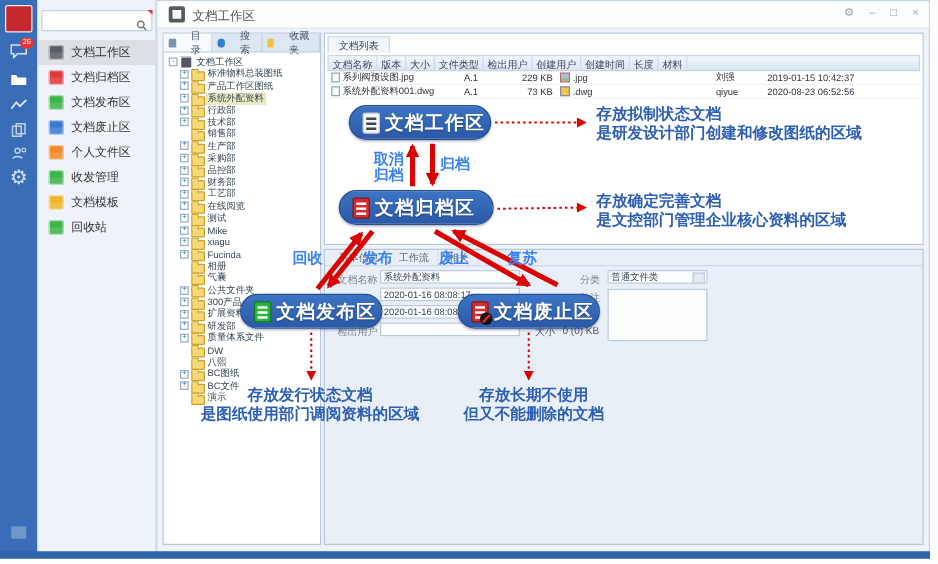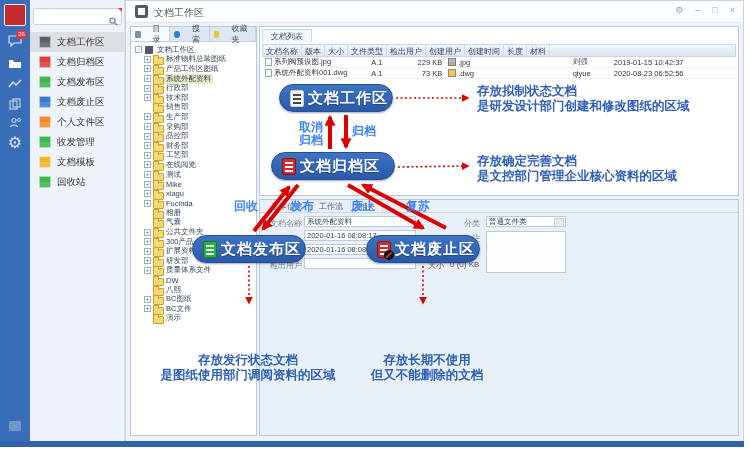--- a/index.html
+++ b/index.html
@@ -94,21 +94,21 @@
   .d-white{background:#f4f6f8; border:1px solid #ccc;}
   .d-red{background:#d42b2b; border:1px solid #8a1515;}
   .d-green{background:#27b43a; border:1px solid #157a22;}
   .dicon i { position:absolute; left:2px; right:2px; height:2px; }
   .d-white i{background:#444;} .d-red i, .d-green i{background:#fff;}
   .dicon i:nth-child(1){top:3px;} .dicon i:nth-child(2){top:7px;} .dicon i:nth-child(3){top:11px;}
   .noent { position:absolute; right:-4px; bottom:-3px; width:10px; height:10px; border-radius:50%; background:#111; }
   .noent:after { content:""; position:absolute; left:1px; top:4px; width:8px; height:2px; background:#d42b2b; transform:rotate(-45deg); }
   .flowlbl { position:absolute; font-size:12px; font-weight:bold; color:#3b82f6; z-index:20; white-space:nowrap; }
   .note { position:absolute; font-size:12.5px; font-weight:bold; color:#2d5fb5; line-height:15px; z-index:20; white-space:nowrap; }
-  .note.ctr { text-align:center;margin-top:44px; }
+  .note.ctr { text-align:center; }
 </style>
 </head>
 <body>
 
 <div class="rail">
   <div class="logo"></div>
   <div class="ric" style="top:32px">
     <svg width="14" height="12" viewBox="0 0 14 12">
         <path d="M1 1h12v7H6l-3 3v-3H1z" fill="none" stroke="#d4e2f2" stroke-width="1.2"></path>
       </svg>

